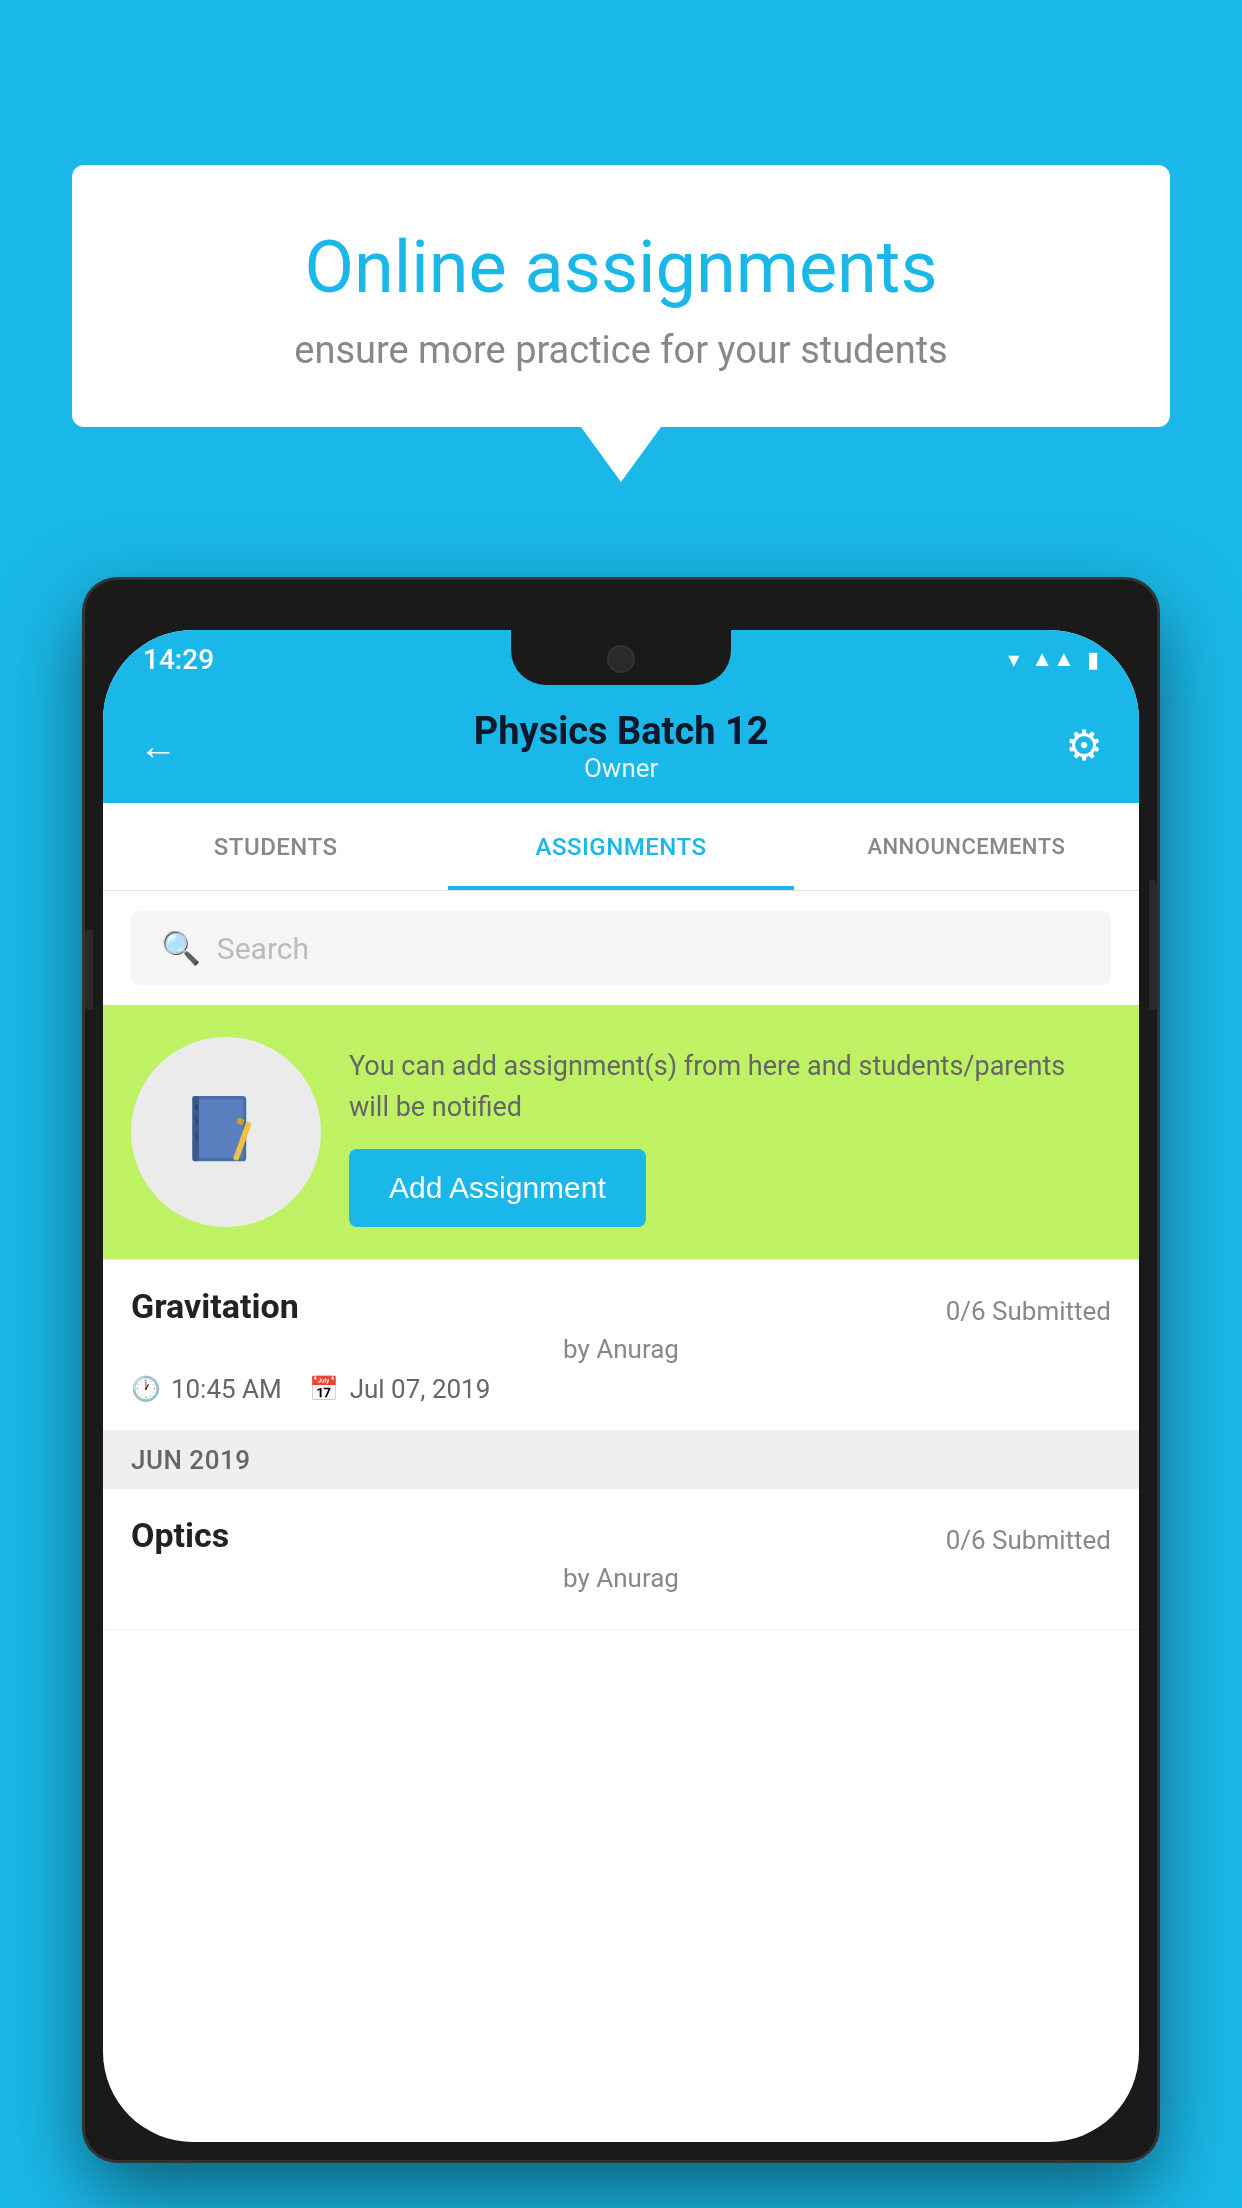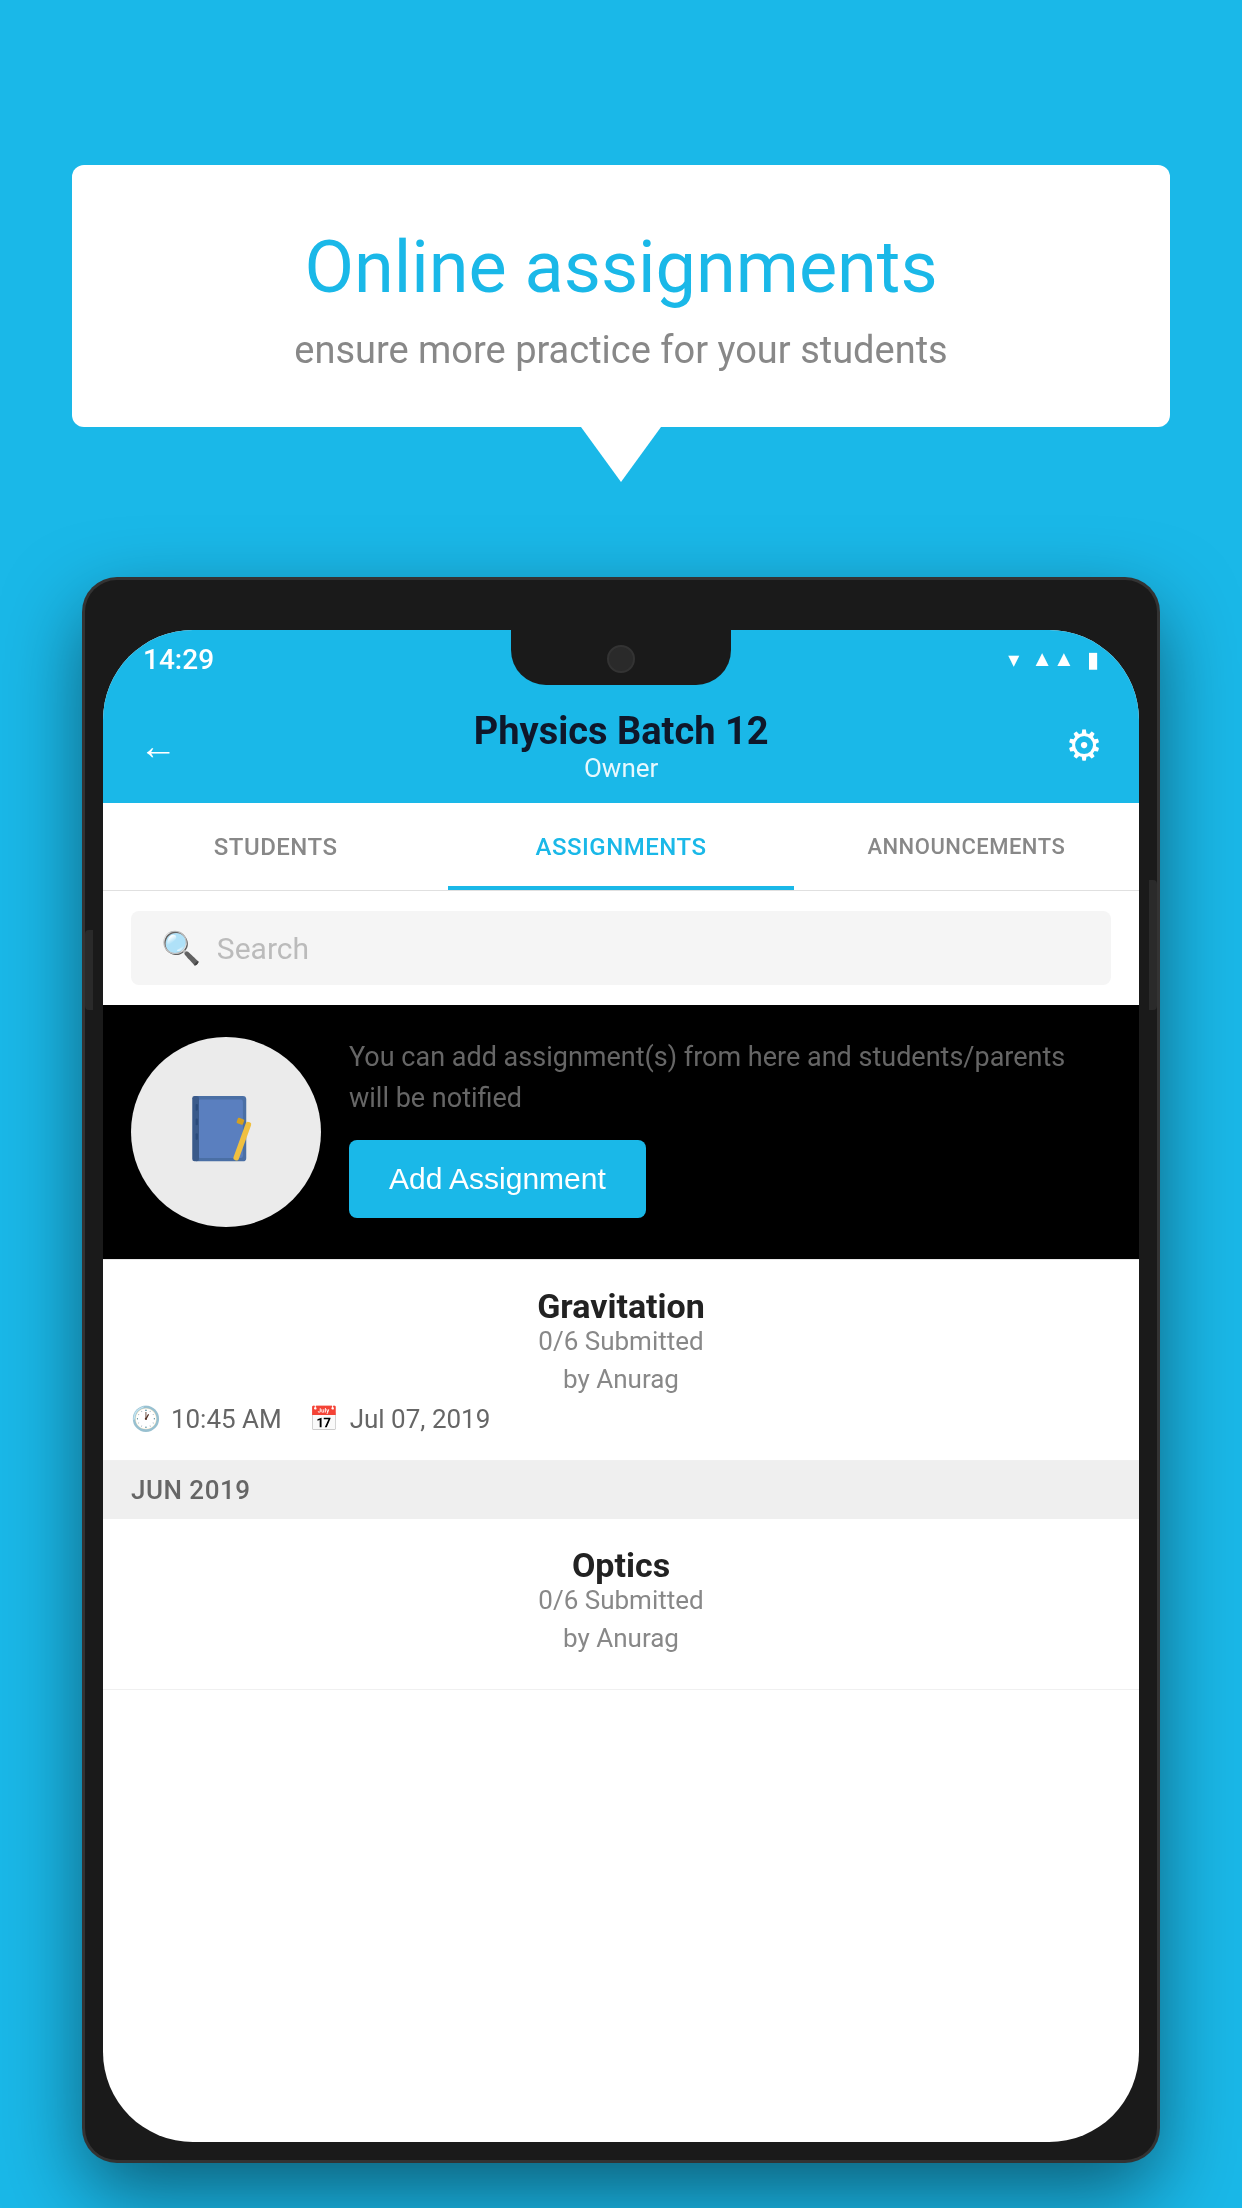--- a/index.html
+++ b/index.html
@@ -232,24 +232,24 @@
     }
 
     .search-text {
       color: #bbb;
       font-size: 30px;
     }
 
     
     .add-assignment-promo {
       display: flex;
-      align-items: flex-start;
+      align-items: flex-end;
       padding: 32px 28px;
       gap: 28px;
-      background: #000000;
+      background: #bef264;
       border-bottom: 1px solid #e8e8e8;
     }
 
     .promo-icon-circle {
       width: 190px;
       height: 190px;
       border-radius: 50%;
       background: #ebebeb;
       display: flex;
       align-items: center;
@@ -292,23 +292,22 @@
     
     .assignment-item {
       padding: 26px 28px;
       background: white;
       border-bottom: 1px solid #f0f0f0;
     }
 
     .assignment-row1 {
       display: flex;
       justify-content: space-between;
-      align-items: center;
+      align-items: flex-end;
       margin-bottom: 8px;
-      flex-direction: column;
     }
 
     .assignment-name {
       font-size: 34px;
       font-weight: 700;
       color: #222;
     }
 
     .assignment-submitted {
       font-size: 26px;

